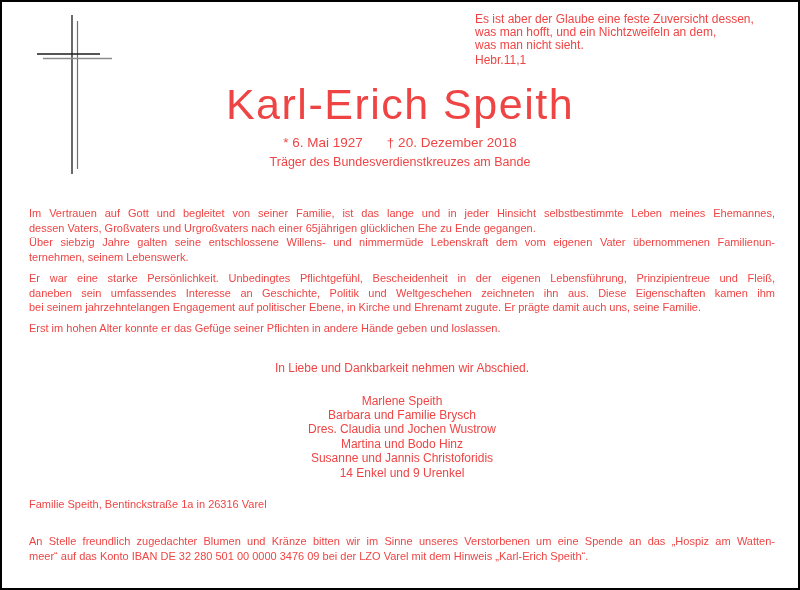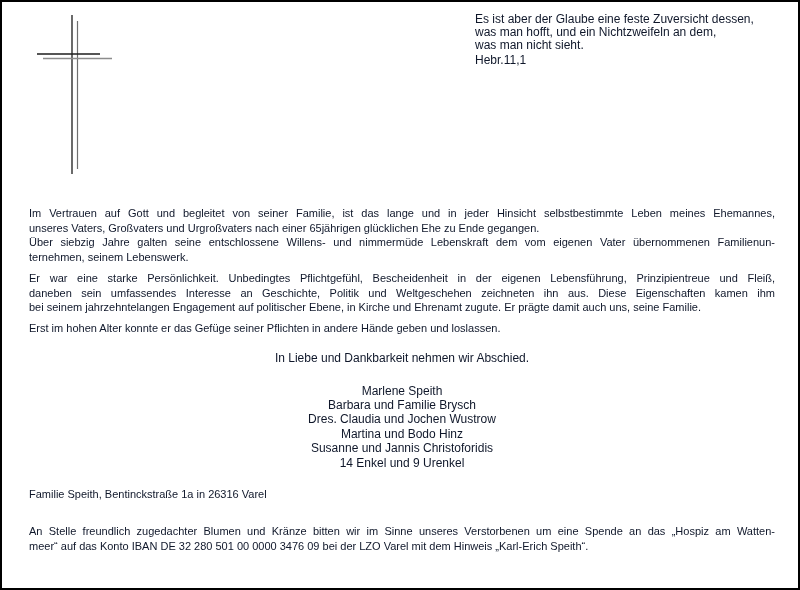--- a/index.html
+++ b/index.html
@@ -1,35 +1,35 @@
 <!DOCTYPE html>
 <html><head>
 <meta charset="utf-8">
 <style>
   html,body{margin:0;padding:0;background:#e9e9e9;}
   .page{
     position:relative;width:800px;height:590px;background:#ffffff;
     border:2px solid #000;box-sizing:border-box;overflow:hidden;
-    font-family:"Liberation Sans",sans-serif;color:#0f172a;
+    font-family:"Liberation Sans",sans-serif;color:#ef4444;
   }
   .cross{position:absolute;left:0;top:0;}
   .scripture{position:absolute;left:473px;top:11px;width:304px;font-size:12px;line-height:12.9px;}
   .scripture .sline{white-space:nowrap;}
   .scripture .attr{margin-top:2px;}
   .header{position:absolute;top:79px;left:0;width:100%;text-align:center;}
   .name{font-size:43px;line-height:47px;font-weight:400;letter-spacing:1.5px;}
   .dates{margin-top:7px;font-size:13.5px;}
   .death{margin-left:24px;}
   .honor{margin-top:5px;font-size:12.5px;}
   .bodytext{position:absolute;left:27px;top:204px;width:746px;font-size:11px;line-height:14.5px;}
   .bl{height:14.5px;overflow:hidden;}
   .j{text-align:justify;text-align-last:justify;}
   .p2{margin-top:7px;}
   .p3{margin-top:6px;}
-  .farewell{margin-top:16px;font-size:12px;line-height:14.5px;text-align:center;}
+  .farewell{margin-top:26px;font-size:12px;line-height:14.5px;text-align:center;}
   .mourners{margin-top:18px;font-size:12px;line-height:14.4px;text-align:center;}
   .address{margin-top:17px;}
   .service{margin-top:12px;}
   .donation{margin-top:23px;}
 </style>
 </head>
 <body>
 
 <div class="page">
 
@@ -40,26 +40,33 @@
     <line x1="41" y1="56.5" x2="110" y2="56.5" stroke="#8c8c8c" stroke-width="1.4"></line>
   </svg>
 
   <div class="scripture">
     <div class="sline">Es ist aber der Glaube eine feste Zuversicht dessen,</div>
     <div class="sline">was man hofft, und ein Nichtzweifeln an dem,</div>
     <div class="sline">was man nicht sieht.</div>
     <div class="attr">Hebr.11,1</div>
   </div>
 
+  <div class="header">
+    <div class="name">Karl-Erich Speith</div>
+    <div class="dates">
+      <span class="birth">* 6. Mai 1927</span><span class="death">† 20. Dezember 2018</span>
+    </div>
+    <div class="honor">Träger des Bundesverdienstkreuzes am Bande</div>
+  </div>
 
   <div class="bodytext">
 
     <div class="p1">
       <div class="bl j">Im Vertrauen auf Gott und begleitet von seiner Familie, ist das lange und in jeder Hinsicht selbstbestimmte Leben meines Ehemannes,</div>
-      <div class="bl">unseres Vaters, Großvaters und Urgroßvaters nach einer 65jährigen glücklichen Ehe zu Ende gegangen.</div>
+      <div class="bl">dessen Vaters, Großvaters und Urgroßvaters nach einer 65jährigen glücklichen Ehe zu Ende gegangen.</div>
       <div class="bl j">Über siebzig Jahre galten seine entschlossene Willens- und nimmermüde Lebenskraft dem vom eigenen Vater übernommenen Familienun-</div>
       <div class="bl">ternehmen, seinem Lebenswerk.</div>
     </div>
 
     <div class="p2">
       <div class="bl j">Er war eine starke Persönlichkeit. Unbedingtes Pflichtgefühl, Bescheidenheit in der eigenen Lebensführung, Prinzipientreue und Fleiß,</div>
       <div class="bl j">daneben sein umfassendes Interesse an Geschichte, Politik und Weltgeschehen zeichneten ihn aus. Diese Eigenschaften kamen ihm</div>
       <div class="bl">bei seinem jahrzehntelangen Engagement auf politischer Ebene, in Kirche und Ehrenamt zugute. Er prägte damit auch uns, seine Familie.</div>
     </div>
 

